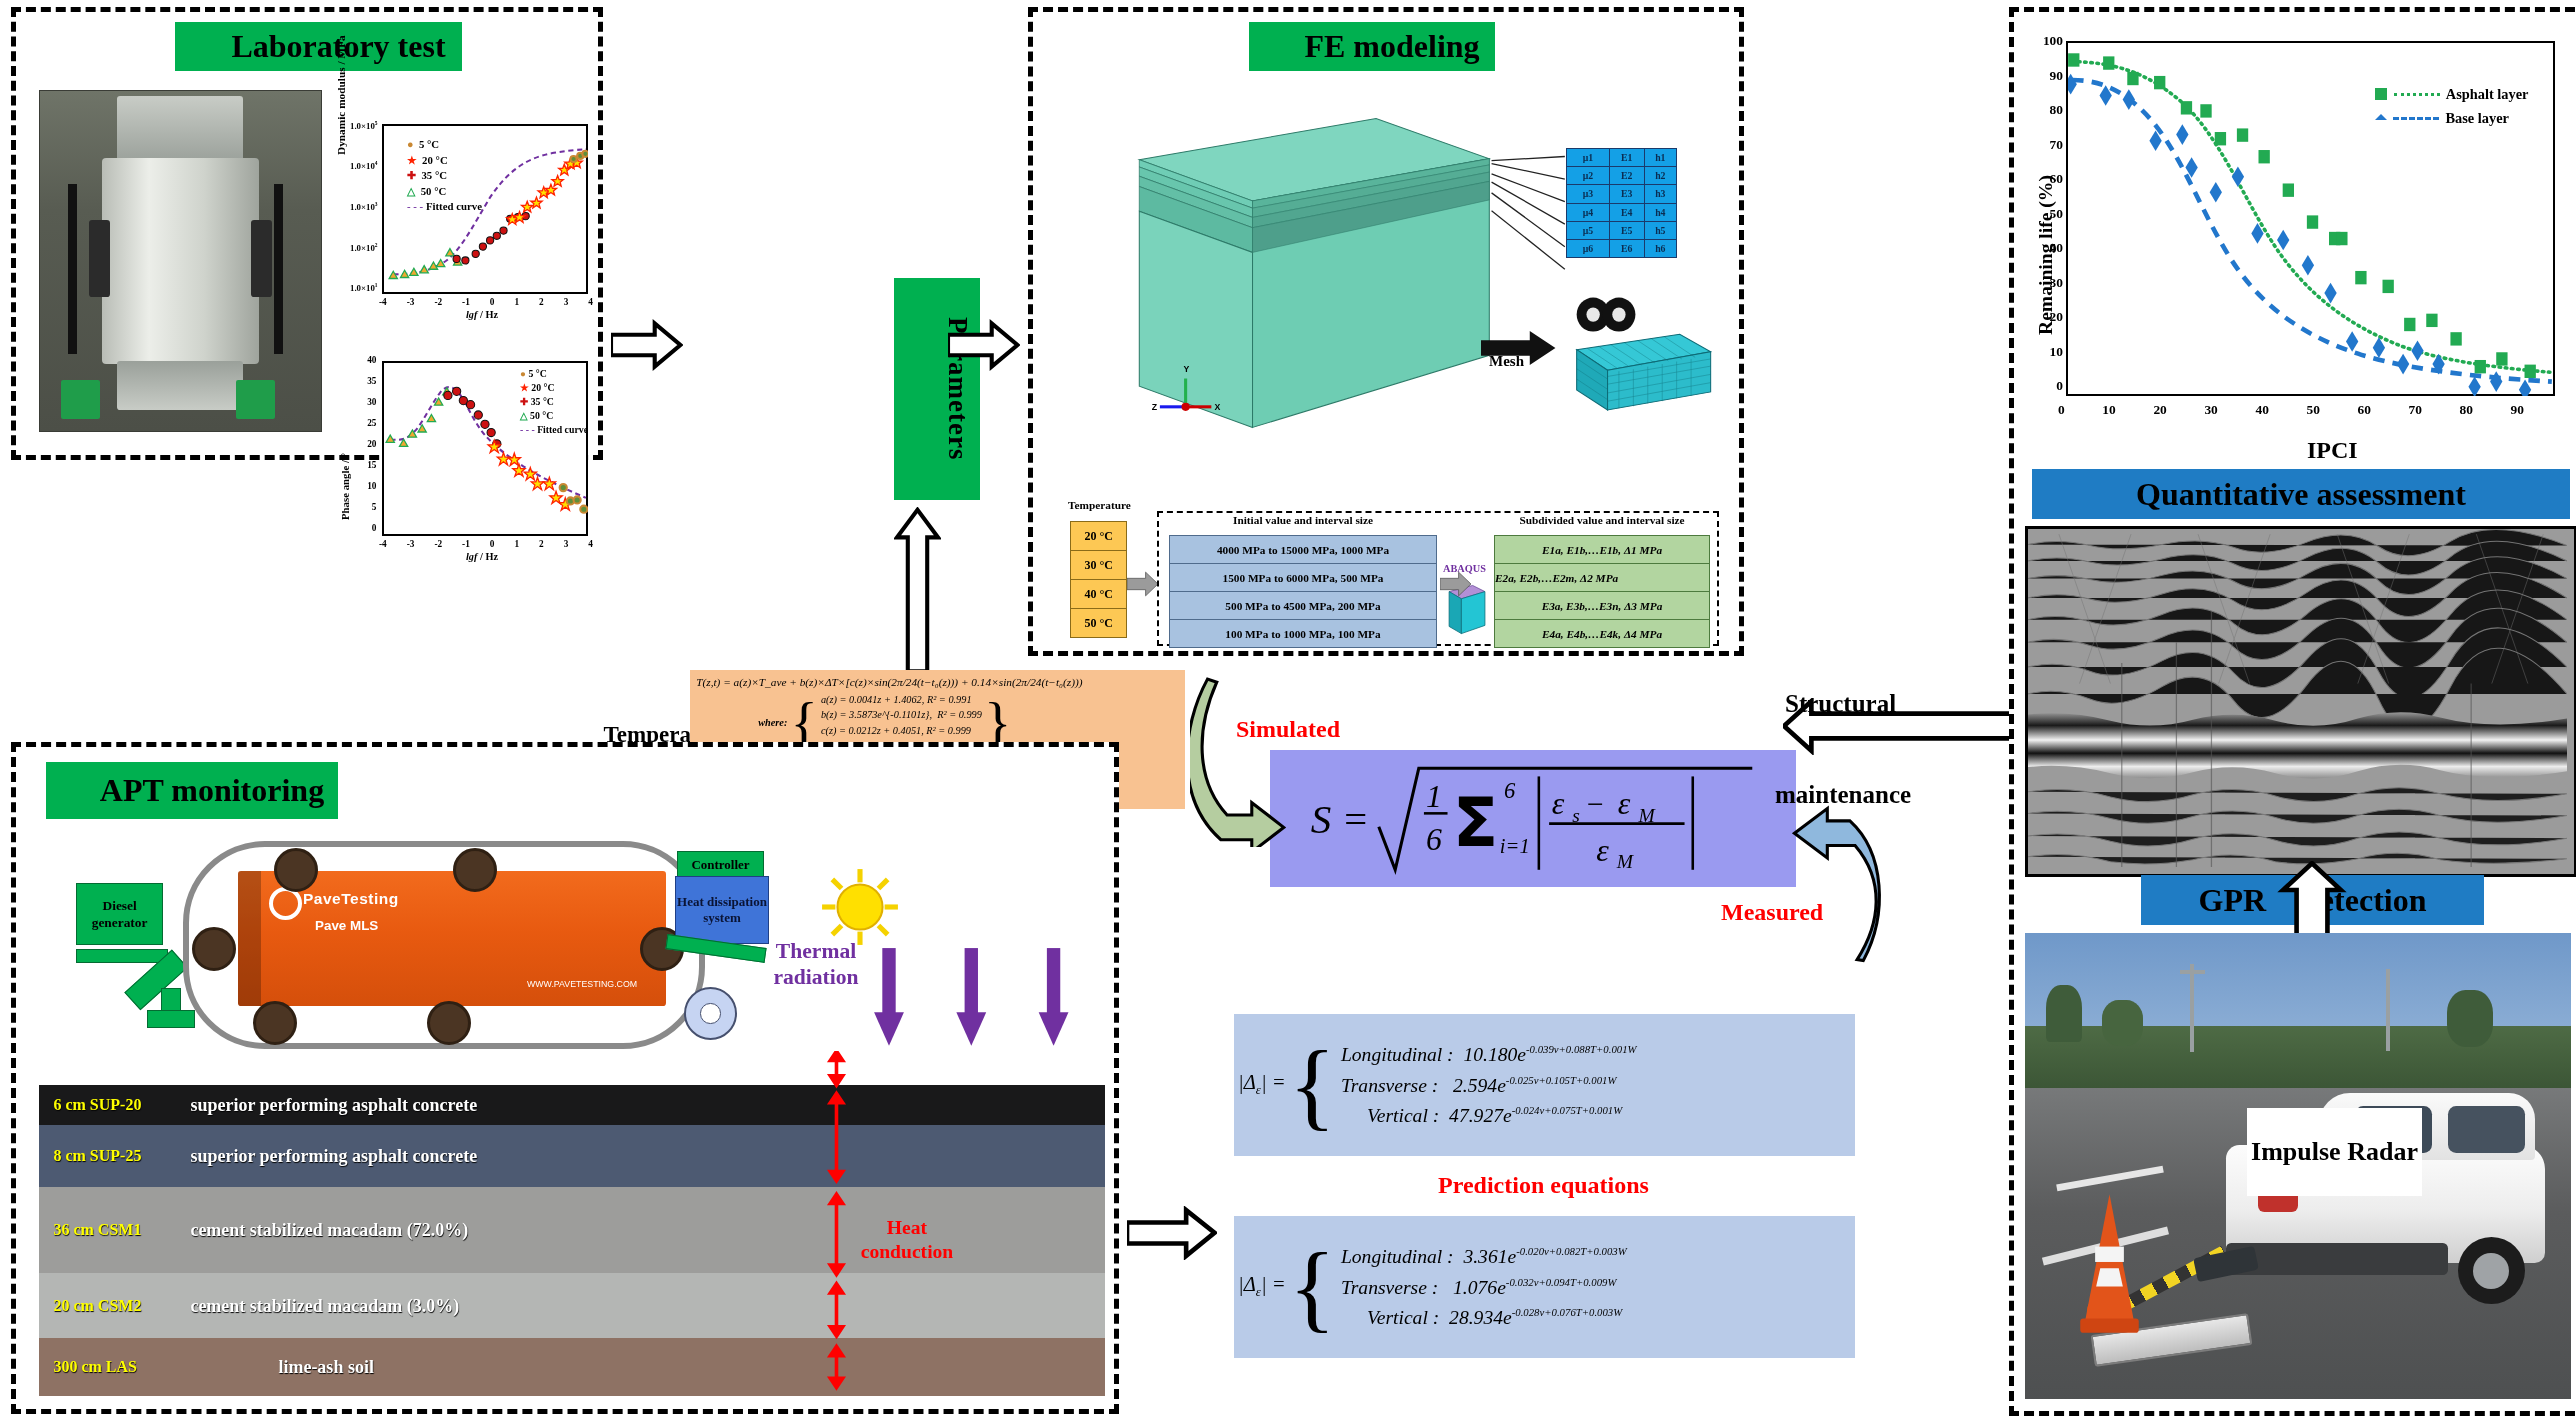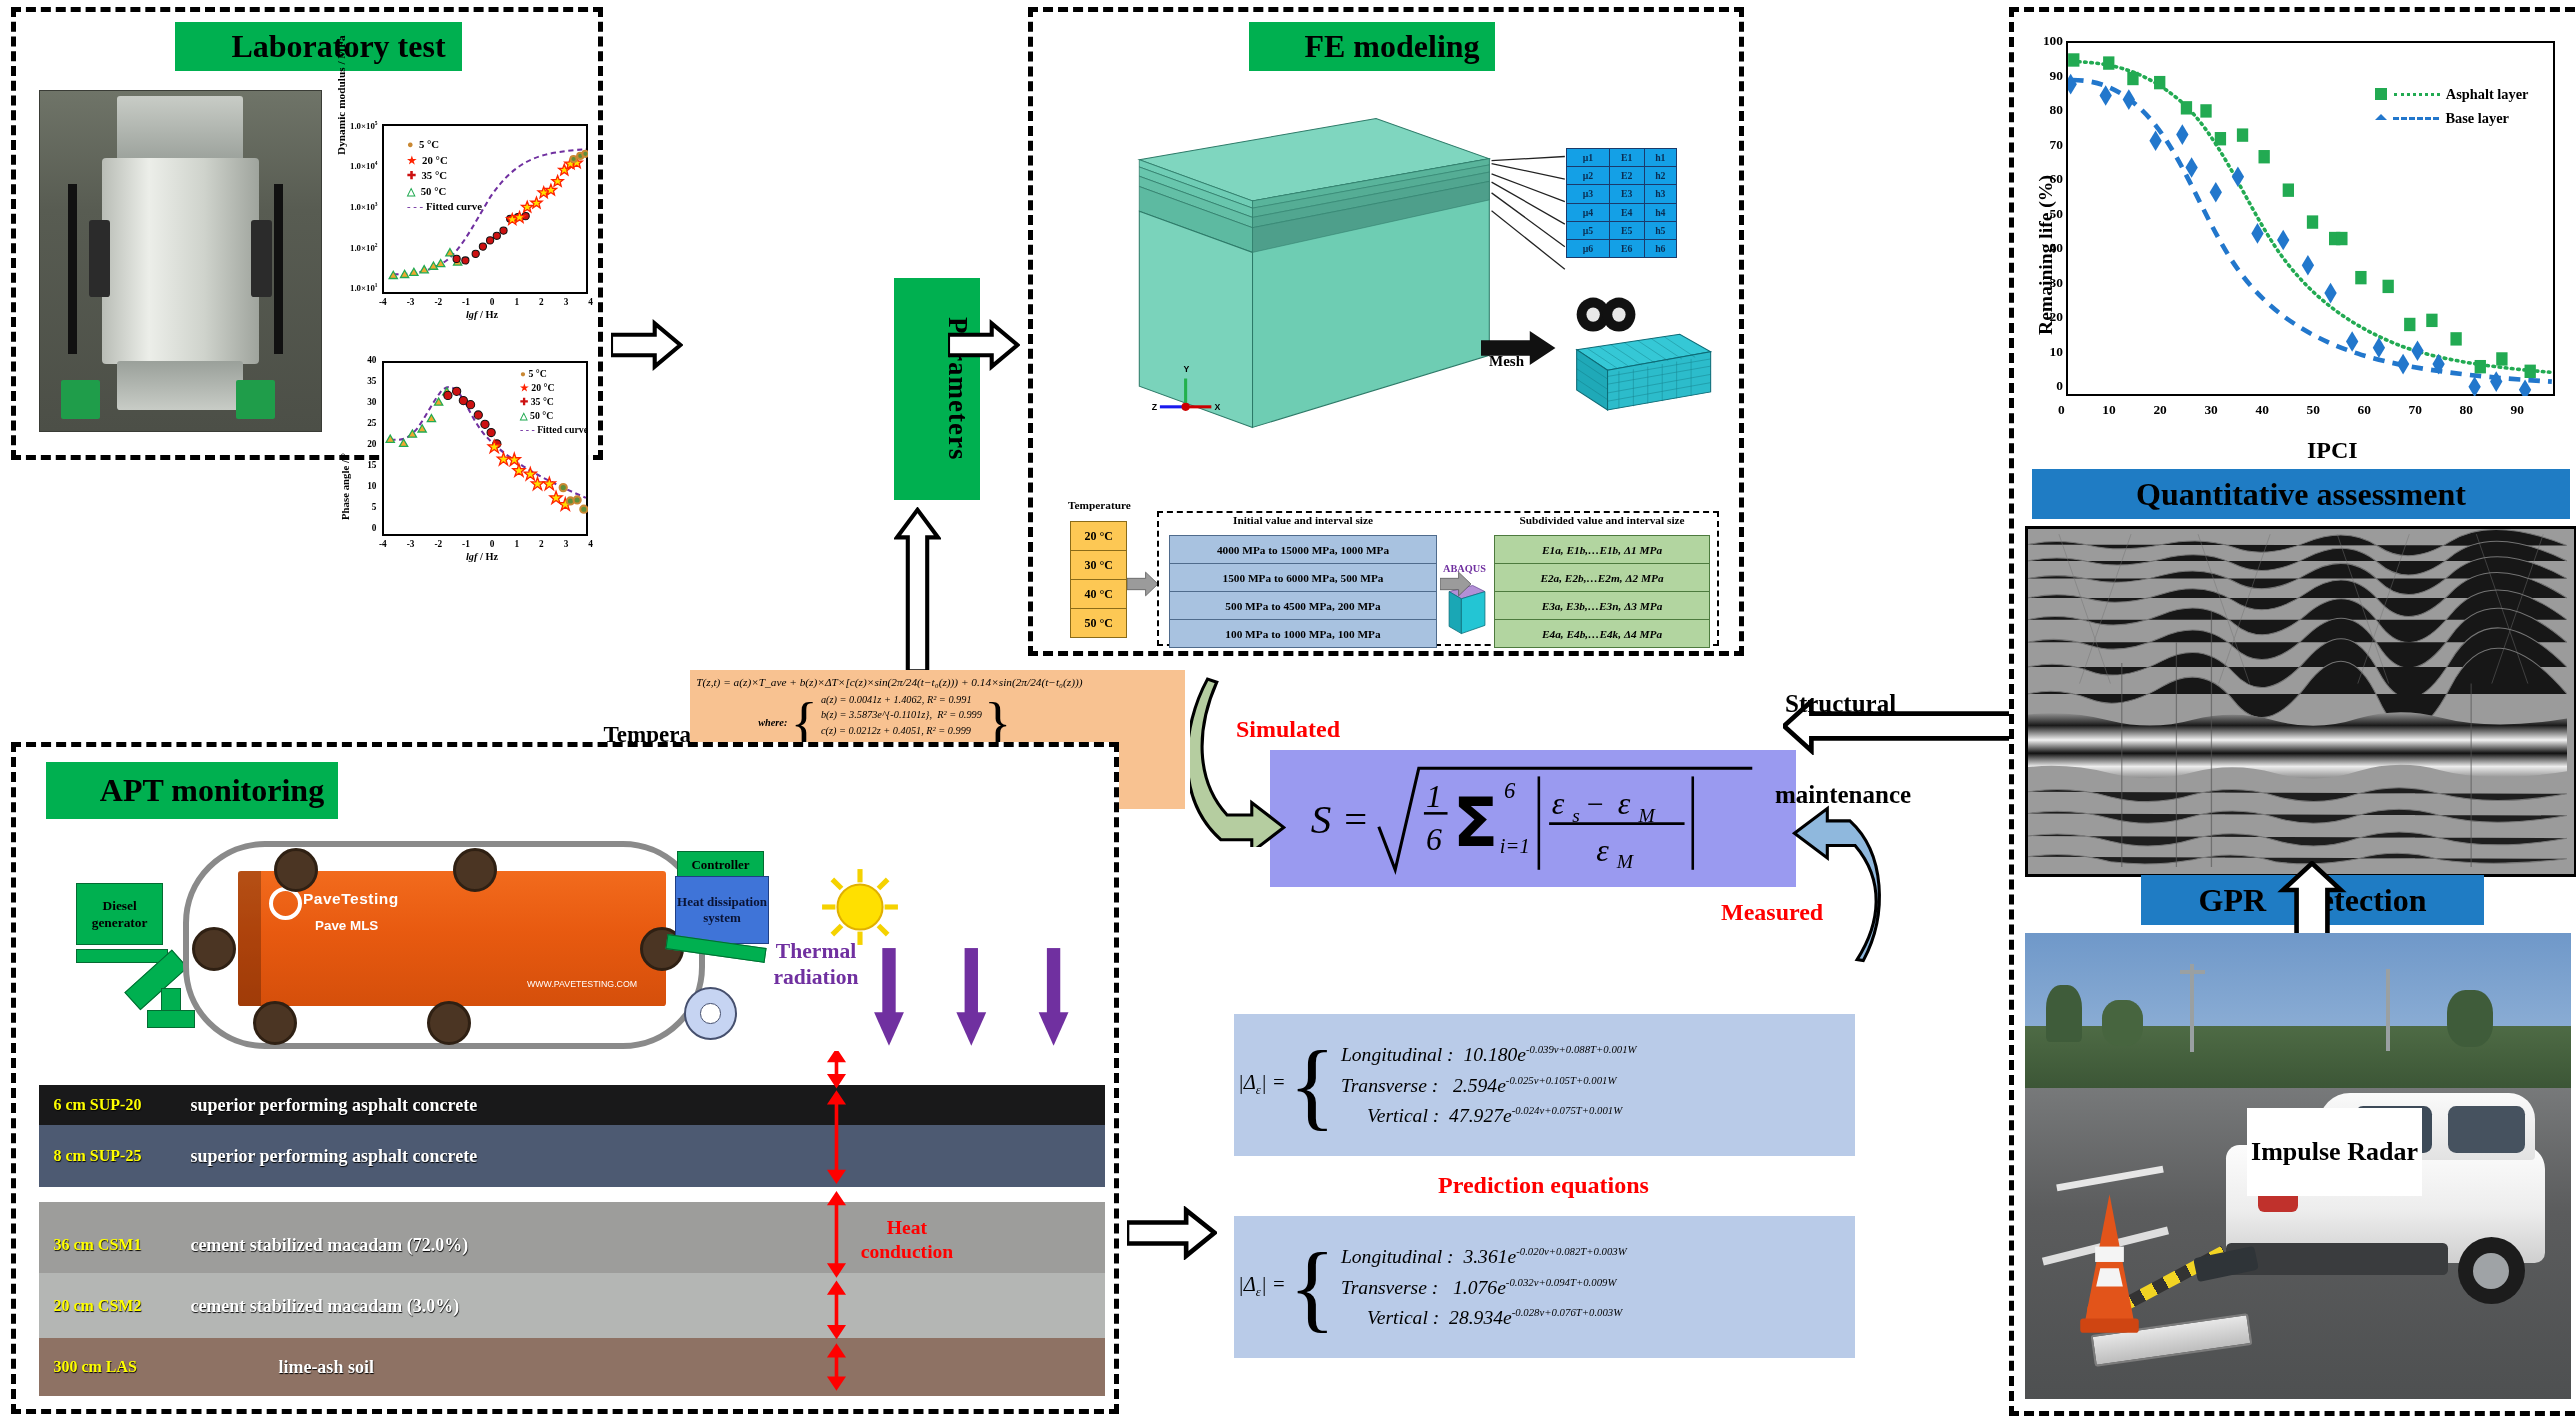--- a/index.html
+++ b/index.html
@@ -417,21 +417,21 @@
       <polygon points="0,14 36,14 36,2 60,25 36,48 36,36 0,36" fill="#9b9b9b" stroke="#555" stroke-width="1.5"></polygon>
     </svg>
 
     <div class="abs" style="left:433px;top:18.5px;width:216px;text-align:center;font-size:11.3px;font-weight:bold;font-family:'Liberation Serif',serif;">
        <span>Subdivided value and interval size</span>
     </div>
     <div class="abs" style="left:433px;top:40px;width:216px;">
       <div style="height:27px;background:#b2d5a0;border:1px solid #4d7a3e;display:flex;align-items:center;justify-content:center;font-size:11.3px;font-weight:bold;font-style:italic;">
           <span>E1a, E1b,…E1b, Δ1 MPa</span>
         </div>
-      <div style="height:27px;background:#b2d5a0;border:1px solid #4d7a3e;border-top:none;display:flex;align-items:center;justify-content:center;font-size:11.3px;font-weight:bold;font-style:italic;">
+      <div style="height:27px;background:#b2d5a0;border:1px solid #4d7a3e;border-top:none;display:flex;align-items:center;justify-content:flex-start;font-size:11.3px;font-weight:bold;font-style:italic;">
           <span>E2a, E2b,…E2m, Δ2 MPa</span>
         </div>
       <div style="height:27px;background:#b2d5a0;border:1px solid #4d7a3e;border-top:none;display:flex;align-items:center;justify-content:center;font-size:11.3px;font-weight:bold;font-style:italic;">
           <span>E3a, E3b,…E3n, Δ3 MPa</span>
         </div>
       <div style="height:27px;background:#b2d5a0;border:1px solid #4d7a3e;border-top:none;display:flex;align-items:center;justify-content:center;font-size:11.3px;font-weight:bold;font-style:italic;">
           <span>E4a, E4b,…E4k, Δ4 MPa</span>
         </div>
     </div>
   </div>
@@ -550,21 +550,21 @@
 
   <div class="abs" style="left:39px;top:1051px;width:1066px;height:345px;overflow:hidden;">
     <div class="pvlayer" style="top:34px;height:40px;background:#19191a;">
       <span class="pvthick" style="font-size:16px;margin-left:14.4px;width:137px;">6 cm SUP-20</span>
       <span class="pvdesc" style="font-size:18px;">superior performing asphalt concrete</span>
     </div>
     <div class="pvlayer" style="top:74px;height:62px;background:#4d5a72;">
       <span class="pvthick" style="font-size:16px;margin-left:14.4px;width:137px;">8 cm SUP-25</span>
       <span class="pvdesc" style="font-size:18px;">superior performing asphalt concrete</span>
     </div>
-    <div class="pvlayer" style="top:151px;height:86px;background:#9d9d9b;">
+    <div class="pvlayer" style="top:136px;height:86px;background:#9d9d9b;">
       <span class="pvthick" style="font-size:16px;margin-left:14.4px;width:137px;">36 cm CSM1</span>
       <span class="pvdesc" style="font-size:18px;">cement stabilized macadam (72.0%)</span>
     </div>
     <div class="pvlayer" style="top:222px;height:66px;background:#b4b6b4;">
       <span class="pvthick" style="font-size:16px;margin-left:14.4px;width:137px;">20 cm CSM2</span>
       <span class="pvdesc" style="font-size:18px;">cement stabilized macadam (3.0%)</span>
     </div>
     <div class="pvlayer" style="top:287px;height:58px;background:#8e7264;">
       <span class="pvthick" style="font-size:16px;margin-left:14.4px;width:137px;">300 cm LAS</span>
       <span class="pvdesc" style="font-size:18px;margin-left:88px;">lime-ash soil</span>

